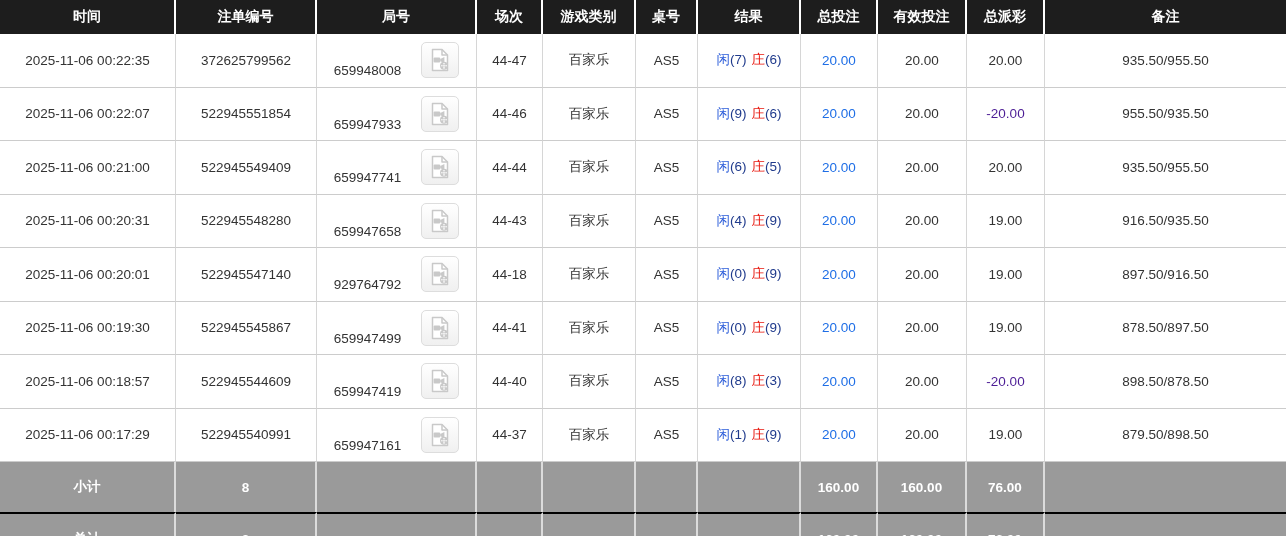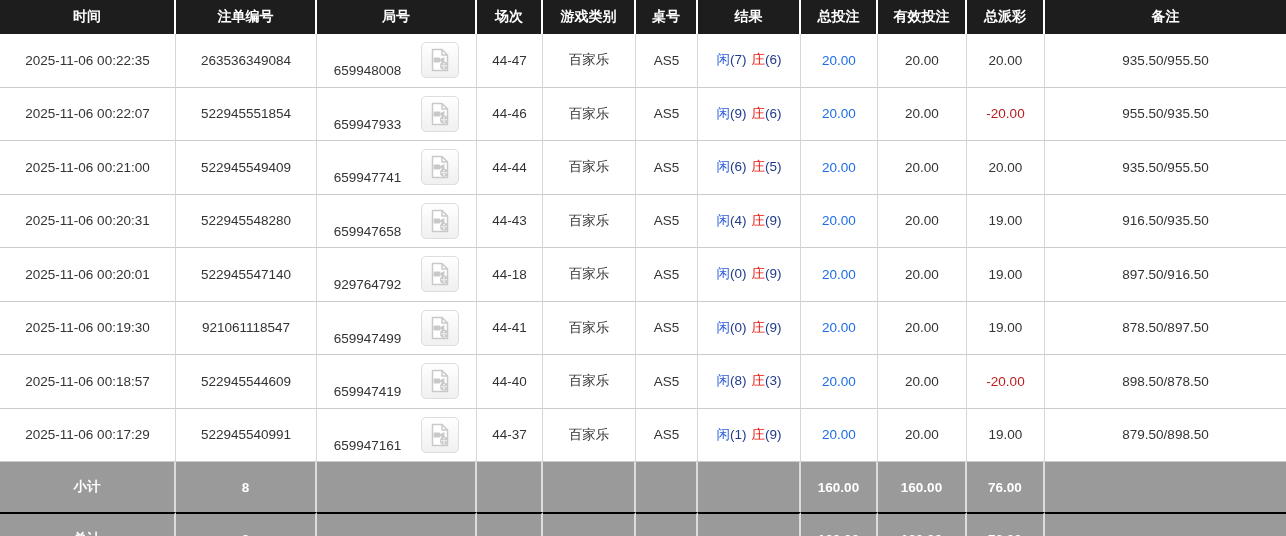--- a/index.html
+++ b/index.html
@@ -41,21 +41,21 @@
     color: #333333;
     text-align: center;
     vertical-align: middle;
     border-bottom: 1px solid #cccccc;
     border-right: 1px solid #d6d6d6;
     padding: 0;
     background: #ffffff;
   }
   tbody td:last-child { border-right: none; margin-top: 32px; }
   td.blue { color: #1e6ee6; }
-  td.payout.negative { color: #b91c1c; }
+  td.payout.negative { color: #4c1d95; }
   .p-lbl { color: #2b5cd9; }
   .b-lbl { color: #e8150b; margin-left: 5px; }
   .score { color: #1f3a8c; }
   
   .round-wrap {
     display: flex;
     align-items: flex-end;
     justify-content: center;
     gap: 20px;
   }
@@ -115,21 +115,21 @@
       <th>结果</th>
       <th>总投注</th>
       <th>有效投注</th>
       <th>总派彩</th>
       <th>备注</th>
     </tr>
   </thead>
   <tbody id="rows-body">
   <tr>
     <td>2025-11-06 00:22:35</td>
-    <td>263536349084</td>
+    <td>372625799562</td>
     <td>
       <div class="round-wrap">
         <span>659948008</span>
         <button class="video-btn" type="button">
           <svg width="22" height="24" viewBox="0 0 22 24">
             <path d="M3.5 1.5 h9.5 l5.5 5.5 v15.5 h-15 z" fill="#ffffff" stroke="#c9c9c9" stroke-width="1.5" stroke-linejoin="round"></path>
             <path d="M13 1.5 v5.5 h5.5" fill="none" stroke="#c9c9c9" stroke-width="1.5" stroke-linejoin="round"></path>
             <rect x="4.6" y="9.6" width="6.6" height="5" rx="1" fill="#c9c9c9"></rect>
             <path d="M11.2 11 l4.2 -1.9 v6 l-4.2 -1.9 z" fill="#c9c9c9"></path>
             <circle cx="15" cy="17.8" r="4" fill="#c9c9c9"></circle>
@@ -285,21 +285,21 @@
       <span class="p-lbl">闲</span><span class="score">(0)</span><span class="b-lbl">庄</span><span class="score">(9)</span>
     </td>
     <td class="blue">20.00</td>
     <td>20.00</td>
     <td class="payout">19.00</td>
     <td>897.50/916.50</td>
   </tr>
 
   <tr>
     <td>2025-11-06 00:19:30</td>
-    <td>921061118547</td>
+    <td>522945545867</td>
     <td>
       <div class="round-wrap">
         <span>659947499</span>
         <button class="video-btn" type="button">
           <svg width="22" height="24" viewBox="0 0 22 24">
             <path d="M3.5 1.5 h9.5 l5.5 5.5 v15.5 h-15 z" fill="#ffffff" stroke="#c9c9c9" stroke-width="1.5" stroke-linejoin="round"></path>
             <path d="M13 1.5 v5.5 h5.5" fill="none" stroke="#c9c9c9" stroke-width="1.5" stroke-linejoin="round"></path>
             <rect x="4.6" y="9.6" width="6.6" height="5" rx="1" fill="#c9c9c9"></rect>
             <path d="M11.2 11 l4.2 -1.9 v6 l-4.2 -1.9 z" fill="#c9c9c9"></path>
             <circle cx="15" cy="17.8" r="4" fill="#c9c9c9"></circle>

